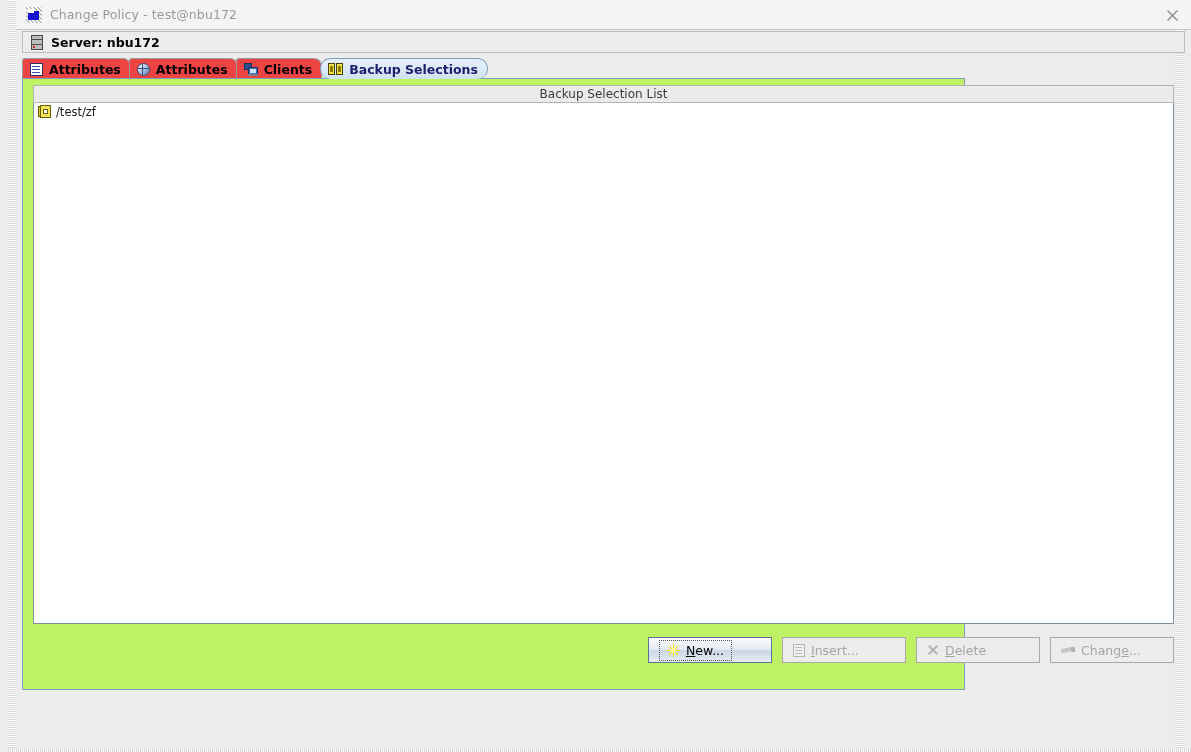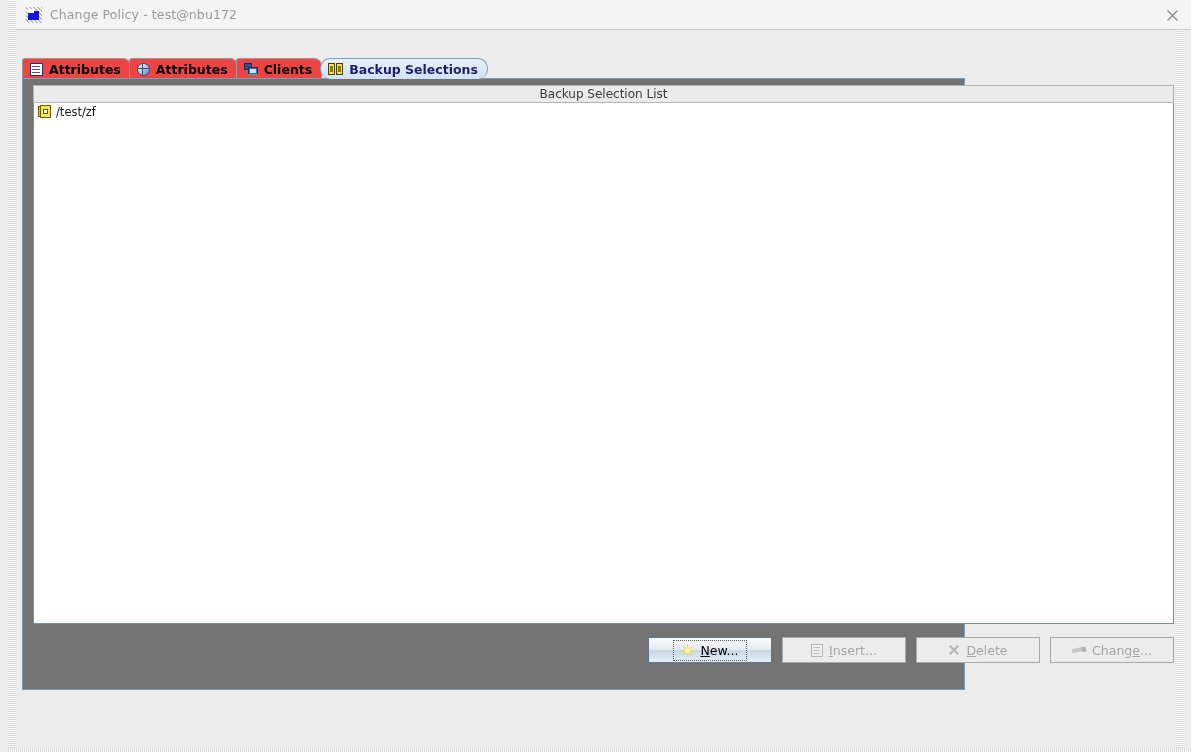--- a/index.html
+++ b/index.html
@@ -184,21 +184,21 @@
   .ic-backup .bk1{left:0;} .ic-backup .bk2{left:8px;}
   .ic-backup .sp{position:absolute;top:3px;width:3px;height:6px;background:#8a7c00;}
   .ic-backup .sp1{left:2px;} .ic-backup .sp2{left:10px;}
 
   
   #tabpanel {
     position: absolute;
     left: 14px; top: 78px;
     width: 943px; height: 612px;
     box-sizing: border-box;
-    background: #737373;
+    background: #bef264;
     border: 1px solid #7f9db9;
     border-top: 1px solid #7f9db9;
   }
 
   
   #list-header {
     position: absolute;
     left: 10px; top: 6px;
     width: 1141px; height: 18px;
     box-sizing: border-box;
@@ -240,21 +240,21 @@
     width: 1141px; height: 28px;
     display: flex;
     justify-content: flex-end;
     align-items: center;
     gap: 10px;
   }
   .abtn {
     height: 26px;
     min-width: 124px;
     box-sizing: border-box;
-    display: flex; align-items: center; justify-content: center;
+    display: flex; align-items: center; justify-content: flex-start;
     gap: 6px;
     font-size: 12.5px;
     background: #ececec;
     border: 1px solid #a8a8a8;
     color: #a6a6a6;
     cursor: default;
     padding: 0 10px;
   }
   .abtn.enabled {
     color: #000;
@@ -342,20 +342,29 @@
         <span class="white"></span>
     </div>
     <div id="title-text">Change Policy - test@nbu172</div>
     <div id="close-btn">
       <svg width="17" height="17" viewBox="0 0 17 17">
         <path d="M3.5 3.5 L13.5 13.5 M13.5 3.5 L3.5 13.5" stroke="#8d8d8d" stroke-width="1.4" fill="none"></path>
       </svg>
     </div>
   </div>
 
+  <div id="serverbar">
+    <div id="server-icon">
+      <span class="body"></span>
+        <span class="l1"></span>
+        <span class="l2"></span>
+        <span class="led"></span>
+    </div>
+    <div id="server-text">Server: nbu172</div>
+  </div>
 
   <div id="tabstrip">
 
     <div class="tab">
       <span class="ticon ic-attributes">
         <span class="fr"></span>
           <span class="bl b1"></span>
           <span class="bl b2"></span>
           <span class="bl b3"></span>
       </span>

